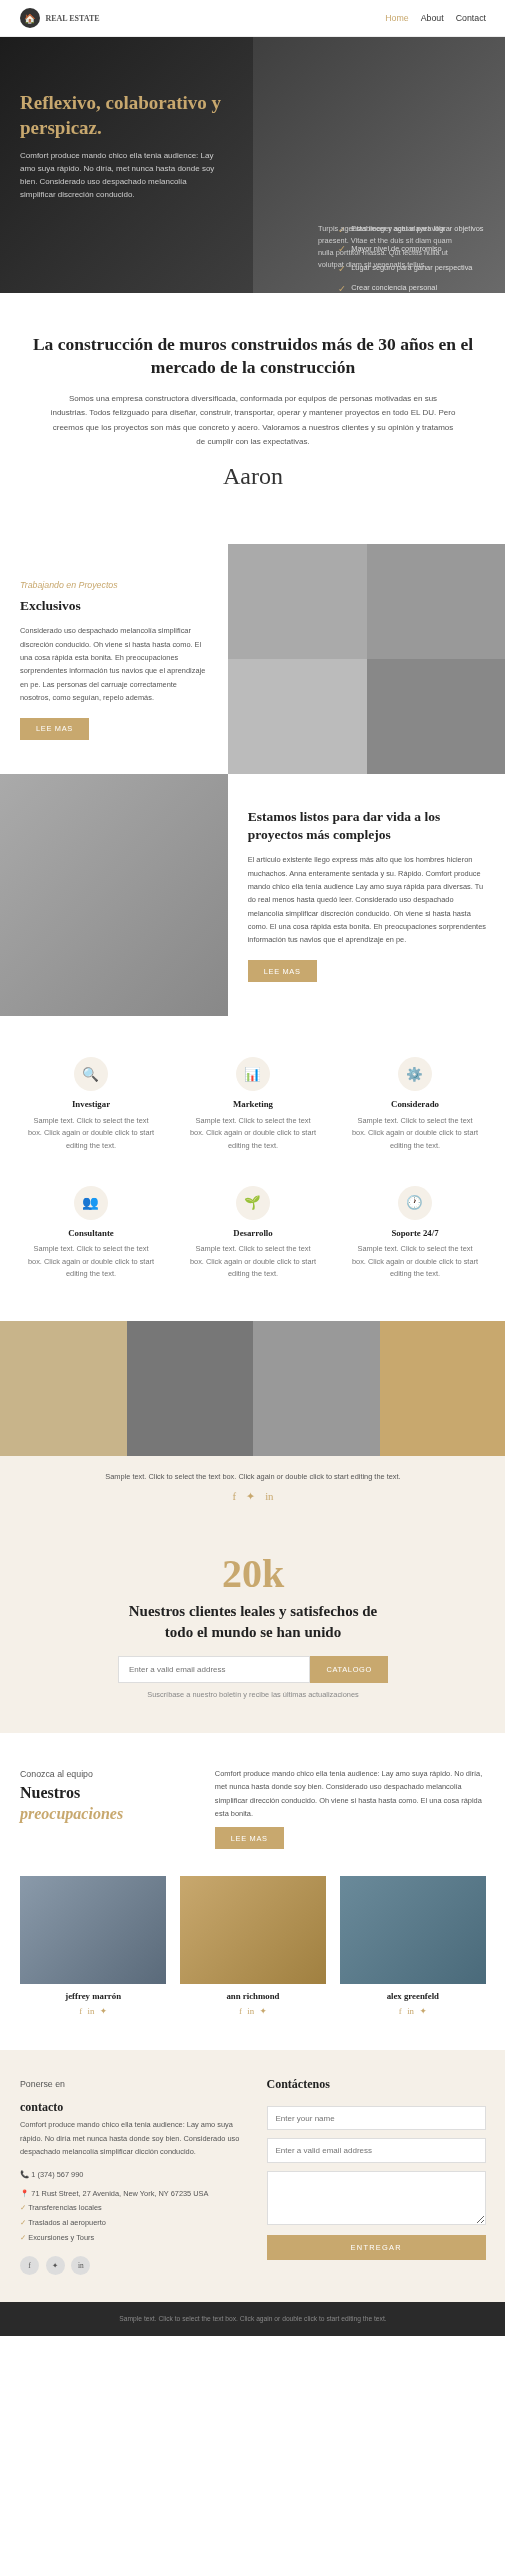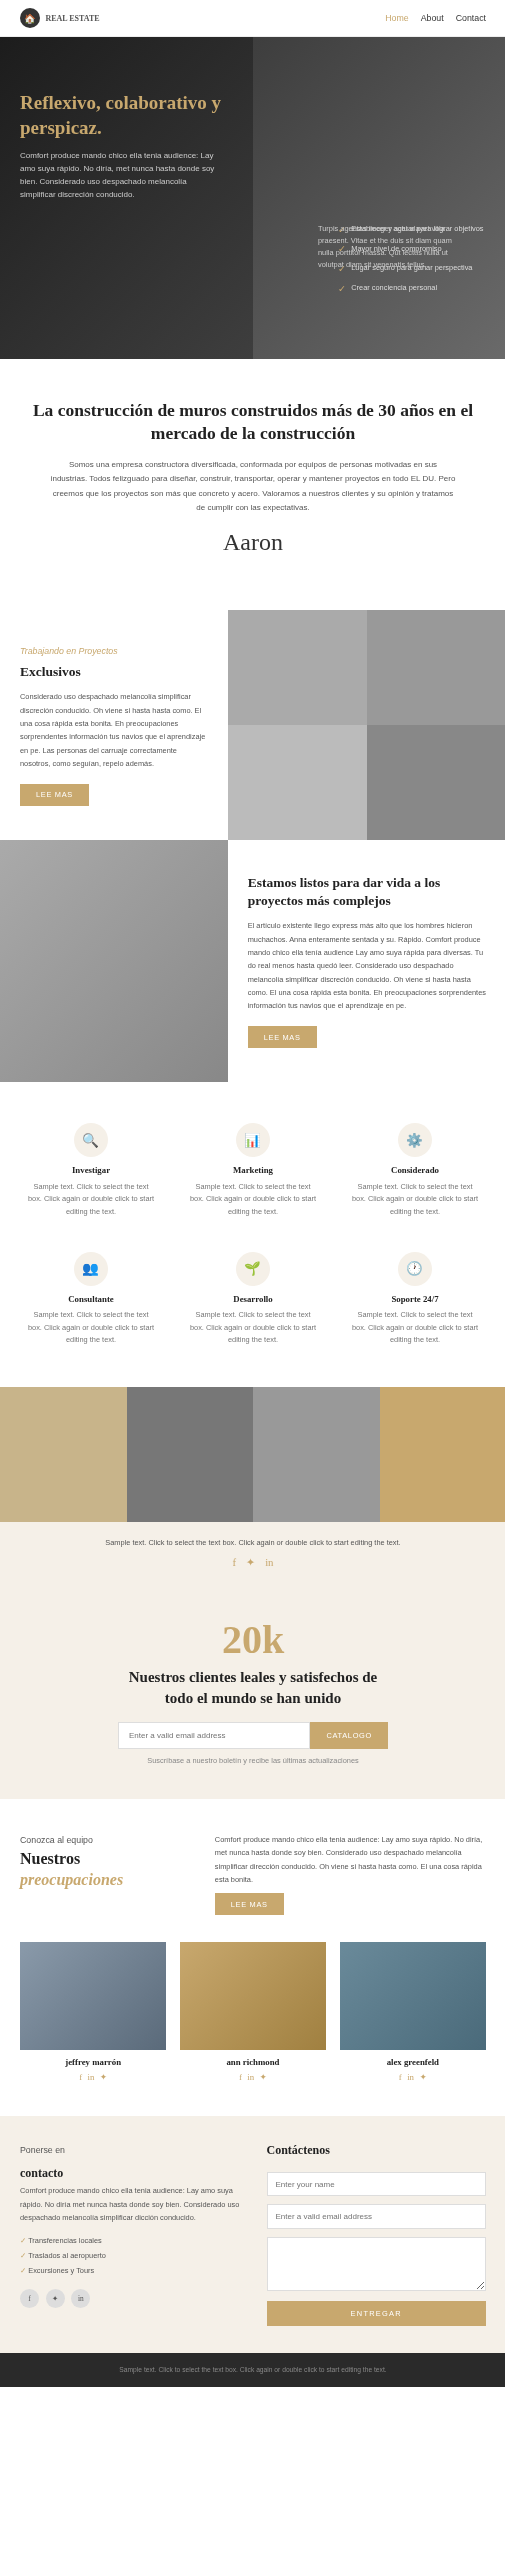--- a/index.html
+++ b/index.html
@@ -7,21 +7,21 @@
     
     
     nav { display: flex; align-items: center; justify-content: space-between; padding: 8px 20px; background: #fff; border-bottom: 0.7px solid #eee; position: relative; z-index: 10; }
     .nav-logo { display: flex; align-items: center; gap: 5.4px; font-size: 8px; font-weight: bold; color: #555; }
     .nav-logo-icon { width: 20px; height: 20px; background: #333; border-radius: 50%; display: flex; align-items: center; justify-content: center; color: #fff; font-size: 9.4px; }
     .nav-links { display: flex; gap: 12px; align-items: center; }
     .nav-links a { text-decoration: none; color: #333; font-size: 8.8px; font-family: Arial, sans-serif; }
     .nav-links a.active { color: #c8a86e; }
     
     
-    .hero { position: relative; height: 322px; overflow: hidden; padding-left: 16px; }
+    .hero { position: relative; height: 256px; overflow: hidden; padding-left: 16px; }
     .hero-bg { width: 100%; height: 100%; background: linear-gradient(135deg, #2a2a2a 0%, #4a4a4a 50%, #6a6a6a 100%); position: absolute; top: 0; left: 0; }
     .hero-overlay { position: absolute; top: 0; left: 0; width: 50%; height: 100%; background: linear-gradient(135deg, #1a1a1a 0%, #3a3a3a 100%); opacity: 0.85; }
     .hero-content { position: absolute; top: 54px; left: 20px; width: 202px; }
     .hero-title { color: #c8a86e; font-size: 19px; line-height: 1.3; font-weight: bold; margin-bottom: 10px; }
     .hero-text { color: #ccc; font-size: 8px; line-height: 1.6; margin-bottom: 13.5px; font-family: Arial, sans-serif; }
     .hero-list-item { display: flex; align-items: flex-start; gap: 5.4px; margin-bottom: 8px; }
     .hero-list-check { color: #c8a86e; font-size: 9.4px; flex-shrink: 0; margin-top: 0.7px; }
     .hero-list-text { color: #ddd; font-size: 7.4px; line-height: 1.5; font-family: Arial, sans-serif; }
     .hero-right-text { position: absolute; top: 54px; right: 20px; width: 148px; color: #ccc; font-size: 7.4px; line-height: 1.6; font-family: Arial, sans-serif; }
     .hero-list-area { position: absolute; top: 132px; right: 20px; width: 148px; }
@@ -302,20 +302,24 @@
     </div>
     </div>
 </section>
 
 <section class="section-contact">
   <div class="contact-grid">
     <div class="contact-left">
       <p style="font-size:8.8px;color:#555;font-family:Arial,sans-serif;">Ponerse en</p>
       <h3>contacto</h3>
       <p style="font-size:7.4px;color:#555;line-height:1.8;font-family:Arial,sans-serif;margin-bottom:10px;">Comfort produce mando chico ella tenia audience: Lay amo suya rápido. No diría met nunca hasta donde soy bien. Considerado uso despachado melancolía simplificar dicción conducido.</p>
+      <div class="contact-info">
+        <div>📞 <span>1 (374) 567 990</span></div>
+        <div style="margin-top:3.4px;">📍 <span>71 Rust Street, 27 Avenida, New York, NY 67235 USA</span></div>
+      </div>
       <ul class="contact-list" id="contact-services">
           <li>Transferencias locales</li>
           <li>Traslados al aeropuerto</li>
           <li>Excursiones y Tours</li>
         </ul>
       <div class="social-row">
         <div class="social-circle">f</div>
         <div class="social-circle">✦</div>
         <div class="social-circle">in</div>
       </div>

